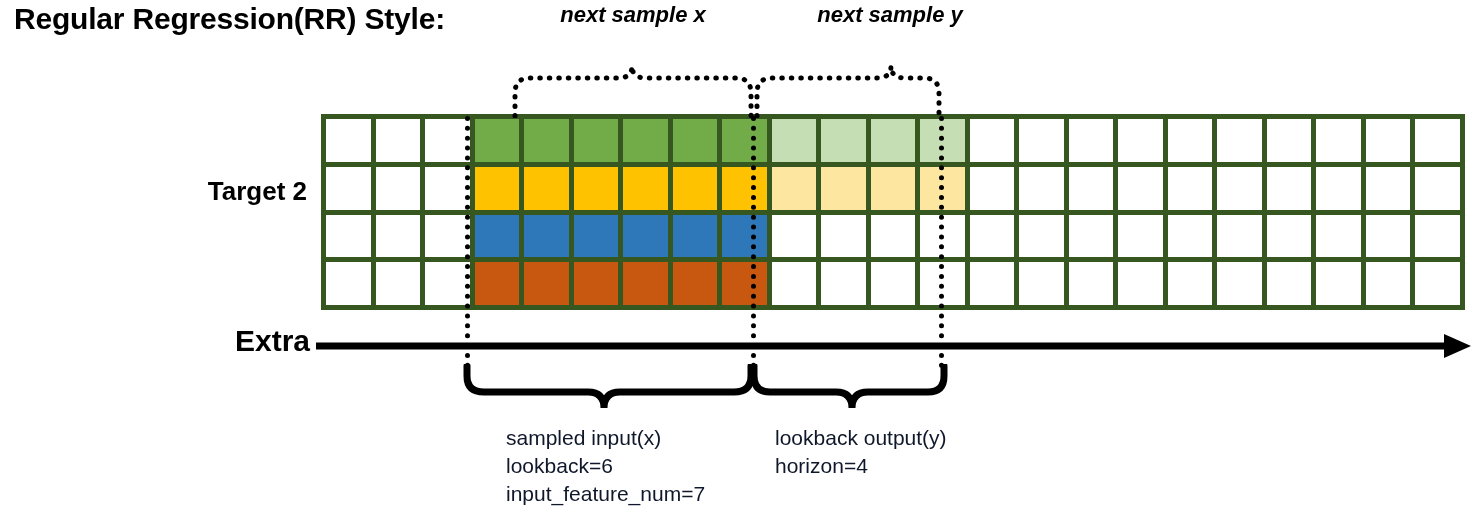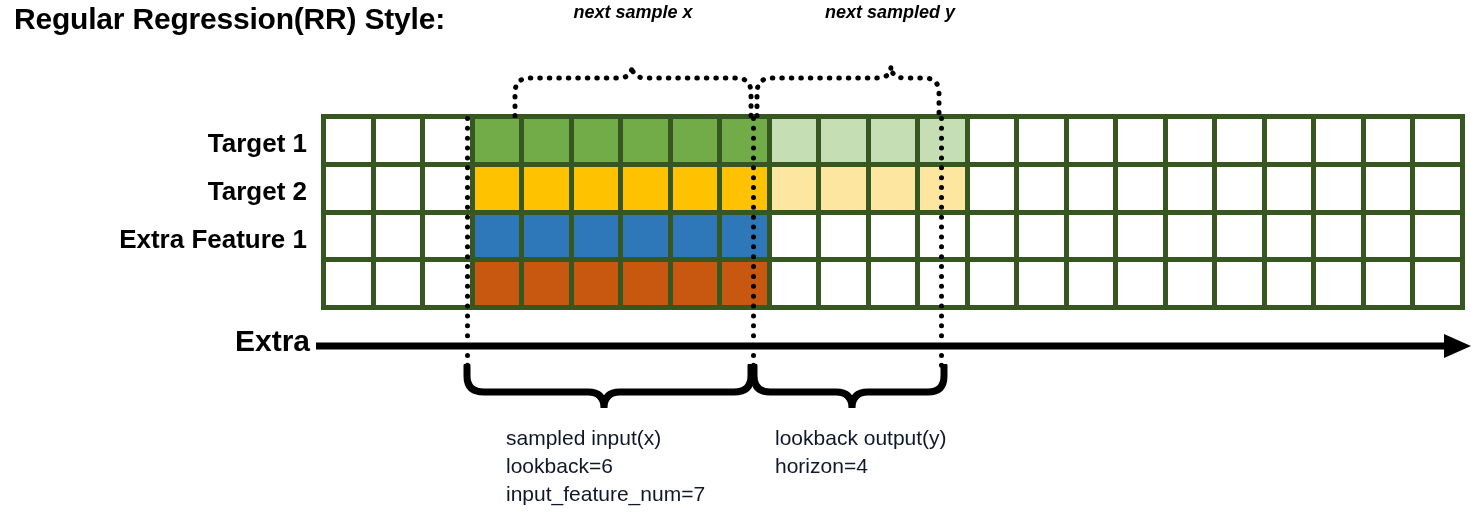--- a/index.html
+++ b/index.html
@@ -73,21 +73,21 @@
   .vguide {
     position: absolute;
     width: 0;
     border-left: 5px dotted #000000;
   }
 
   
   .top-brace { position: absolute; }
   .brace-label {
     position: absolute;
-    font-size: 18px;
+    font-size: 22px;
     font-style: italic;
     font-weight: 600;
     color: #000000;
     white-space: nowrap;
     text-align: center;
   }
 
   
   #time-label {
     position: absolute;
@@ -113,23 +113,21 @@
   }
 </style>
 </head>
 <body>
 
 <div id="stage">
 
   <div id="title">Regular Regression(RR) Style:</div>
 
   <div id="labels-col">
-    <div class="row-label" style="top:14px">Target 1</div>
     <div class="row-label" style="top:62px">Target 2</div>
-    <div class="row-label" style="top:110px">Extra Feature 1</div>
   </div>
 
   <div id="grid" style="background: rgb(54, 87, 32);">
       <div class="grid-row">
         <div class="cell" style="background: rgb(255, 255, 255);"></div>
         <div class="cell" style="background: rgb(255, 255, 255);"></div>
         <div class="cell" style="background: rgb(255, 255, 255);"></div>
         <div class="cell" style="background: rgb(113, 172, 73);"></div>
         <div class="cell" style="background: rgb(113, 172, 73);"></div>
         <div class="cell" style="background: rgb(113, 172, 73);"></div>
@@ -229,21 +227,21 @@
     </div>
 
   <svg class="top-brace" style="left:500px; top:38px;" width="270" height="80" viewBox="0 0 270 80">
     <path d="M15,78 L15,55 Q15,40 30,40 L118,40 Q132,40 132,28 Q132,40 146,40 L236,40 Q251,40 251,55 L251,78" fill="none" stroke="#000000" stroke-width="5" stroke-linecap="round" stroke-dasharray="0.5 9"></path>
   </svg>
   <div class="brace-label" style="left:512px; top:2px; width:242px;">next sample x</div>
 
   <svg class="top-brace" style="left:745px; top:38px;" width="215" height="80" viewBox="0 0 215 80">
     <path d="M12,78 L12,55 Q12,40 27,40 L132,40 Q146,40 146,28 Q146,40 160,40 L179,40 Q194,40 194,55 L194,78" fill="none" stroke="#000000" stroke-width="5" stroke-linecap="round" stroke-dasharray="0.5 9"></path>
   </svg>
-  <div class="brace-label" style="left:760px; top:2px; width:260px;">next sampled y</div>
+  <div class="brace-label" style="left:760px; top:2px; width:260px;">next sample y</div>
 
   <div class="vguide" style="left:465px; top:116px; height:252px;"></div>
   <div class="vguide" style="left:751px; top:116px; height:252px;"></div>
   <div class="vguide" style="left:939px; top:116px; height:252px;"></div>
 
   <div id="time-label">Extra</div>
   <svg id="time-axis" width="1160" height="34" viewBox="0 0 1160 34">
     <line x1="0" y1="16" x2="1134" y2="16" stroke="#000000" stroke-width="7"></line>
     <polygon points="1128,4 1155,16 1128,28" fill="#000000"></polygon>
   </svg>

